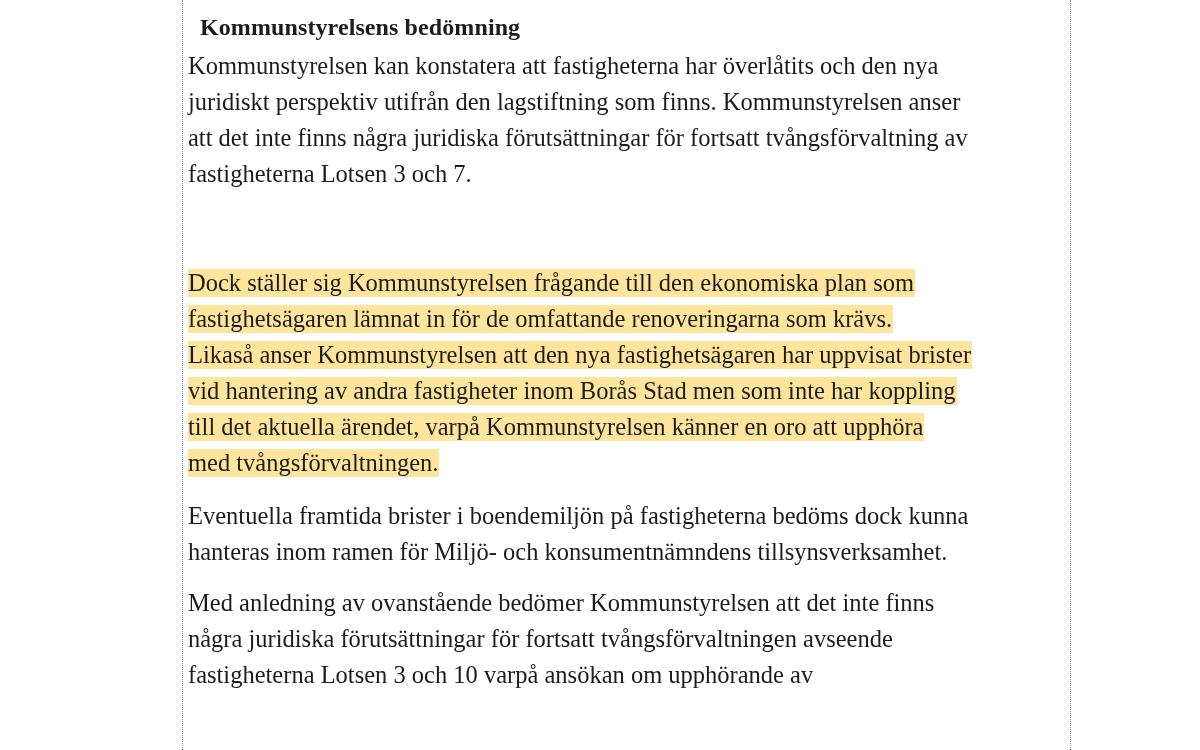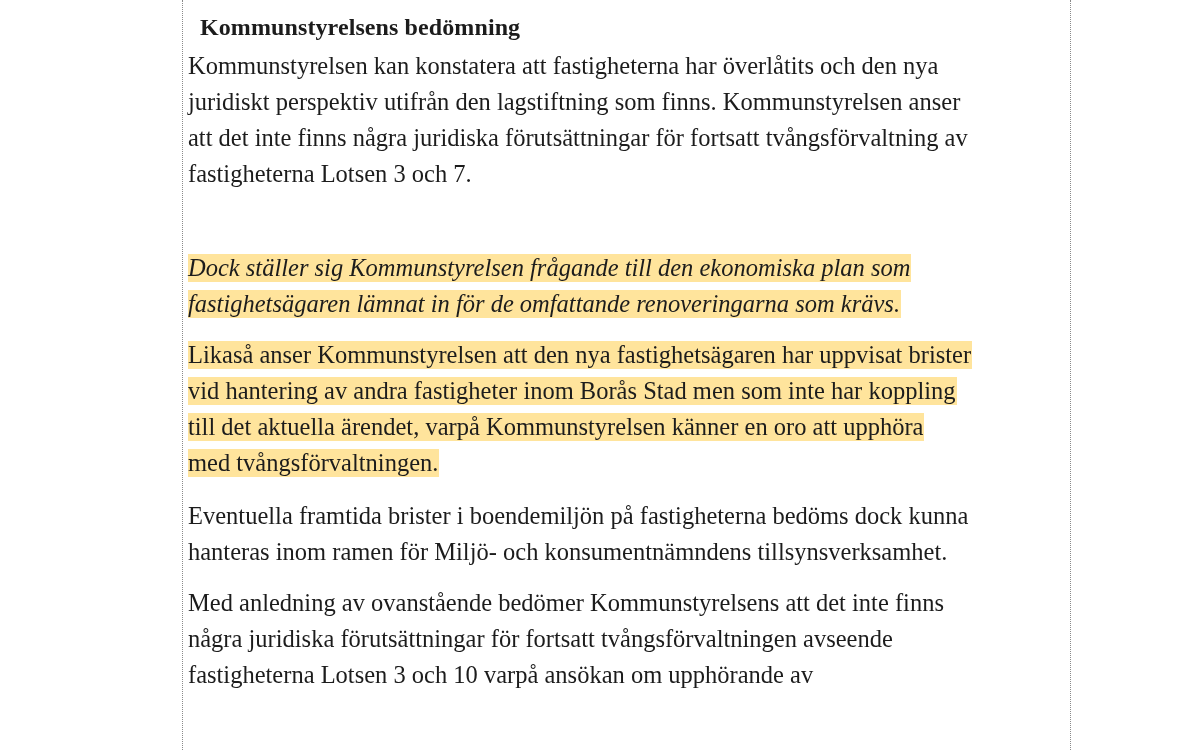--- a/index.html
+++ b/index.html
@@ -73,38 +73,38 @@
 
       <div class="heading">Kommunstyrelsens bedömning</div>
 
       <div class="para" style="top:48px;">
         <span class="line"><span class="txt">Kommunstyrelsen kan konstatera att fastigheterna har överlåtits och den nya</span></span>
         <span class="line"><span class="txt">juridiskt perspektiv utifrån den lagstiftning som finns. Kommunstyrelsen anser</span></span>
         <span class="line"><span class="txt">att det inte finns några juridiska förutsättningar för fortsatt tvångsförvaltning av</span></span>
         <span class="line"><span class="txt">fastigheterna Lotsen 3 och 7.</span></span>
       </div>
 
-      <div class="para hl" style="top:250px;font-style:italic;">
+      <div class="para hl" style="top:265px;">
         <span class="line"><span class="txt">Dock ställer sig Kommunstyrelsen frågande till den ekonomiska plan som</span></span>
         <span class="line"><span class="txt">fastighetsägaren lämnat in för de omfattande renoveringarna som krävs.</span></span>
       </div>
 
       <div class="para hl" style="top:337px;">
         <span class="line"><span class="txt">Likaså anser Kommunstyrelsen att den nya fastighetsägaren har uppvisat brister</span></span>
         <span class="line"><span class="txt">vid hantering av andra fastigheter inom Borås Stad men som inte har koppling</span></span>
         <span class="line"><span class="txt">till det aktuella ärendet, varpå Kommunstyrelsen känner en oro att upphöra</span></span>
         <span class="line"><span class="txt">med tvångsförvaltningen.</span></span>
       </div>
 
       <div class="para" style="top:498px;">
         <span class="line"><span class="txt">Eventuella framtida brister i boendemiljön på fastigheterna bedöms dock kunna</span></span>
         <span class="line"><span class="txt">hanteras inom ramen för Miljö- och konsumentnämndens tillsynsverksamhet.</span></span>
       </div>
 
       <div class="para" style="top:585px;">
-        <span class="line"><span class="txt">Med anledning av ovanstående bedömer Kommunstyrelsens att det inte finns</span></span>
+        <span class="line"><span class="txt">Med anledning av ovanstående bedömer Kommunstyrelsen att det inte finns</span></span>
         <span class="line"><span class="txt">några juridiska förutsättningar för fortsatt tvångsförvaltningen avseende</span></span>
         <span class="line"><span class="txt">fastigheterna Lotsen 3 och 10 varpå ansökan om upphörande av</span></span>
       </div>
 
     </div>
   </div>
 </div>
 
 </body></html>

